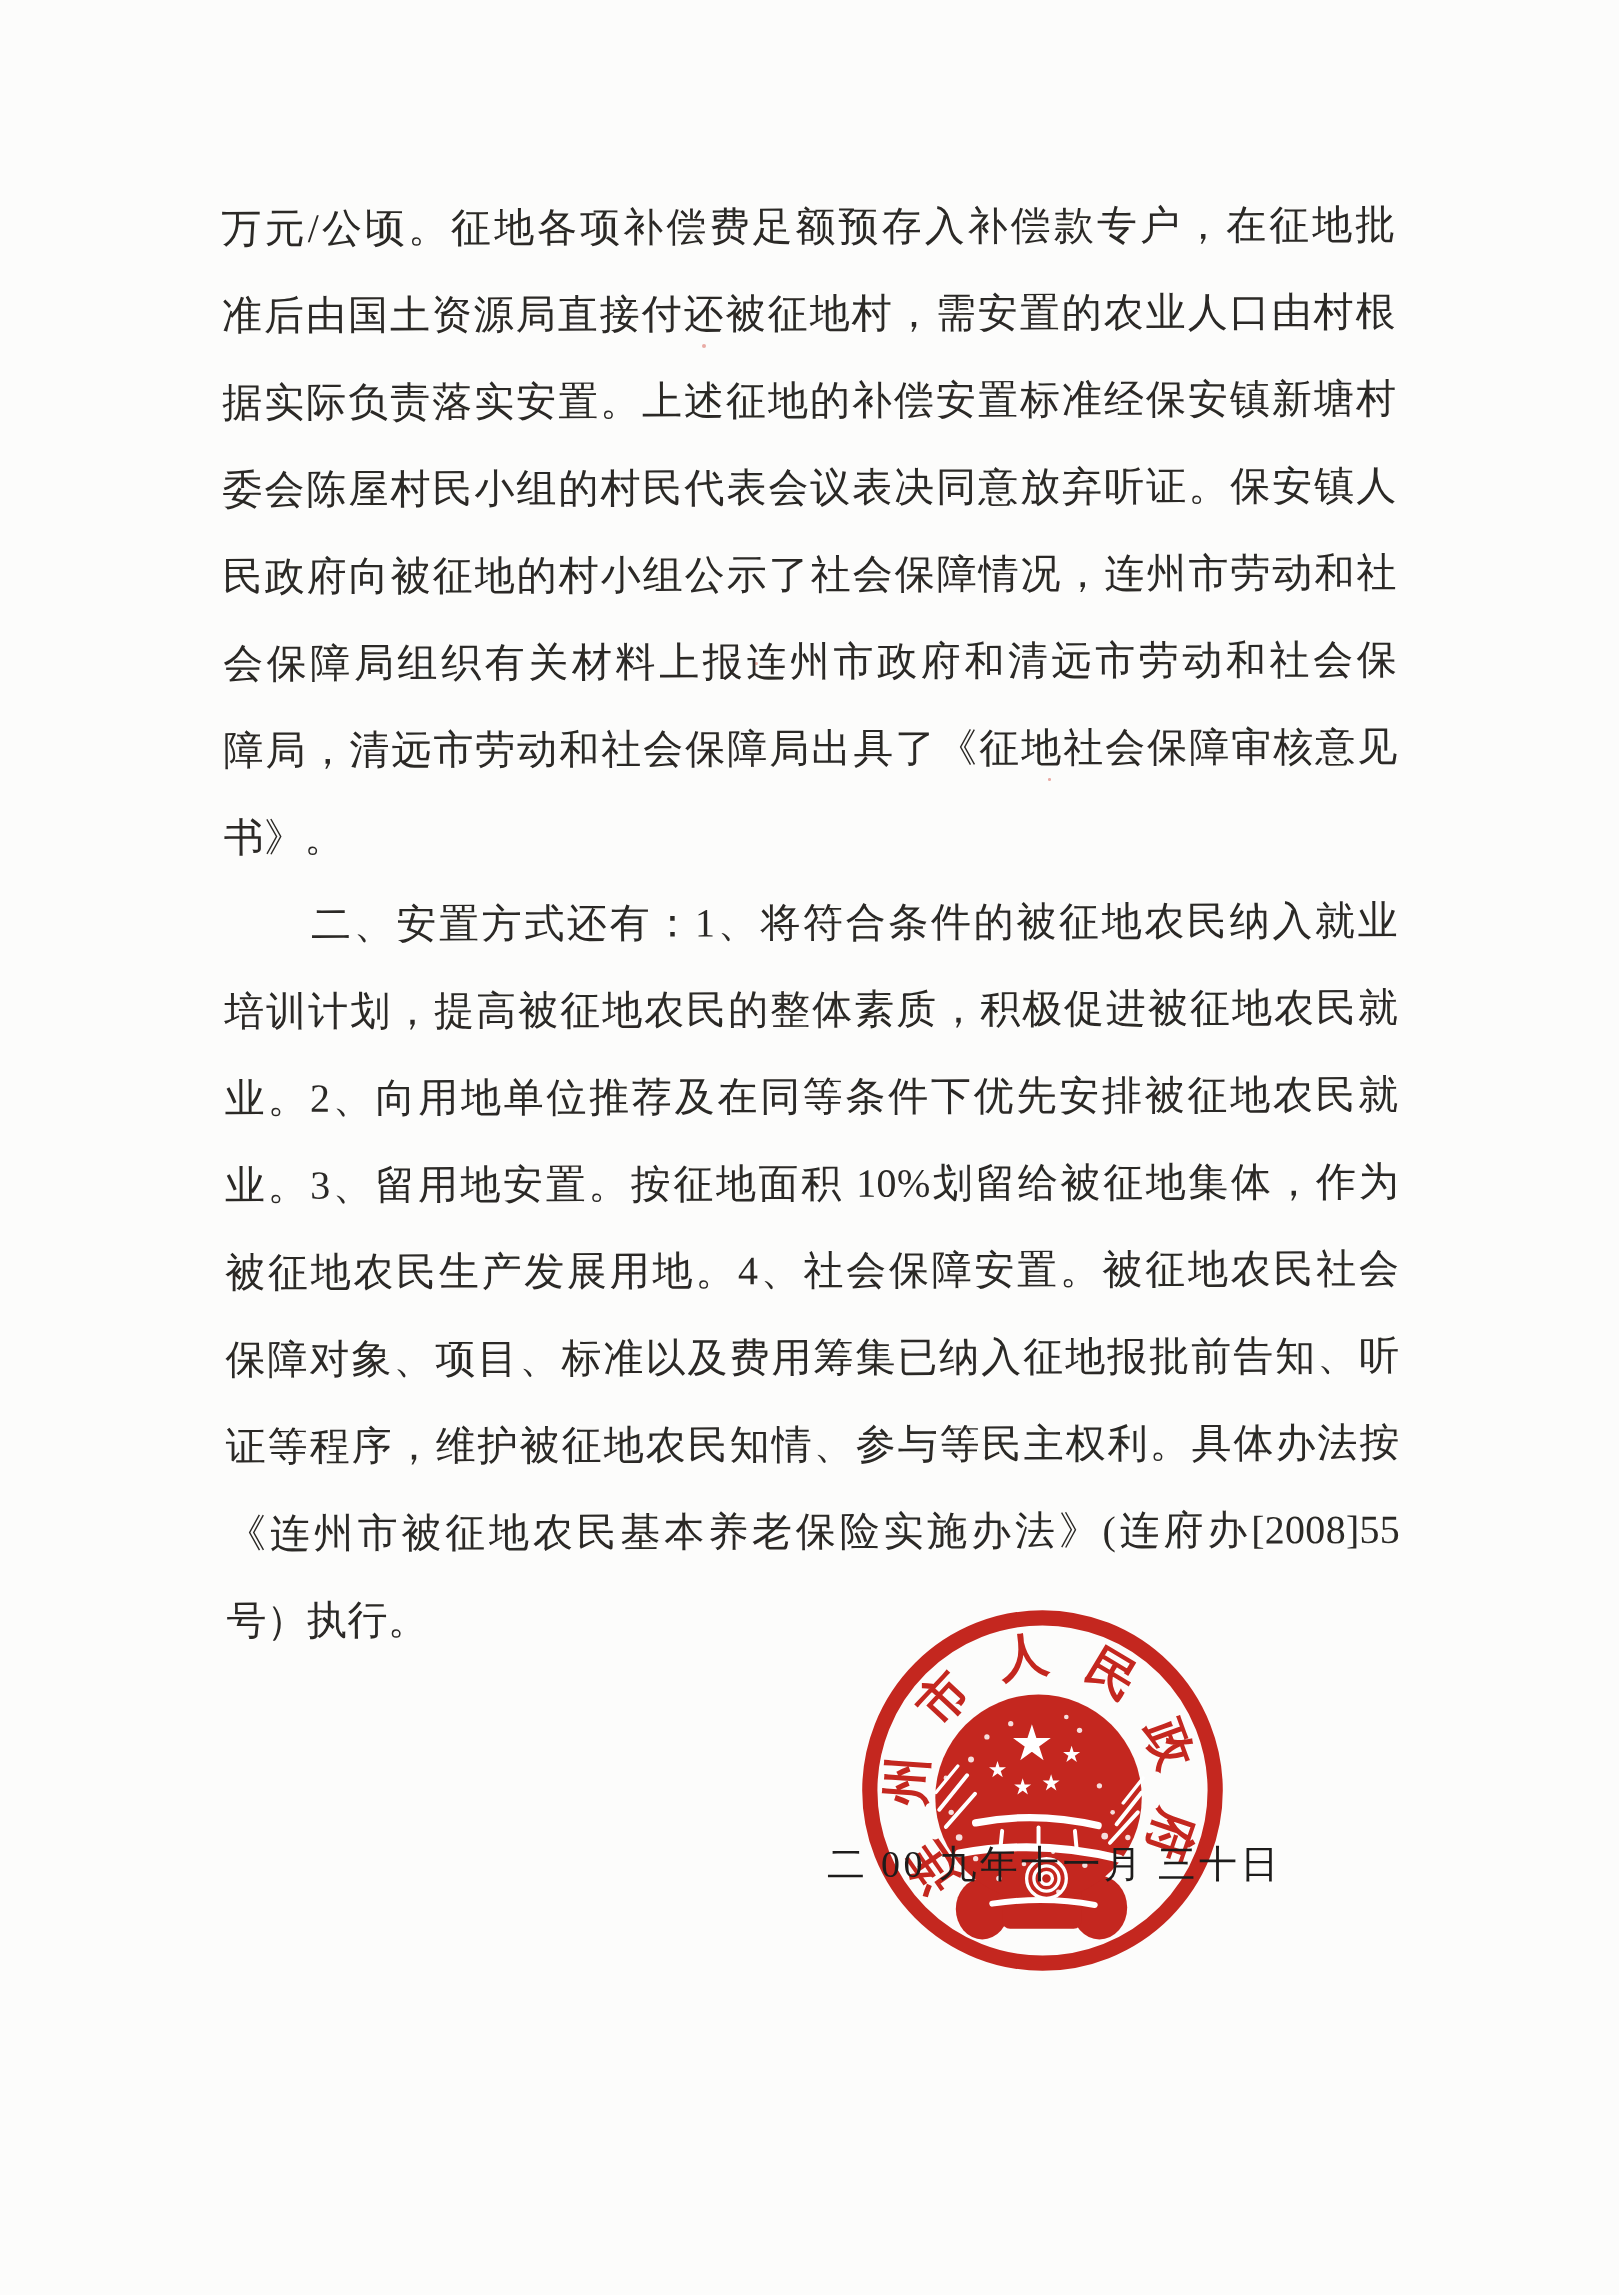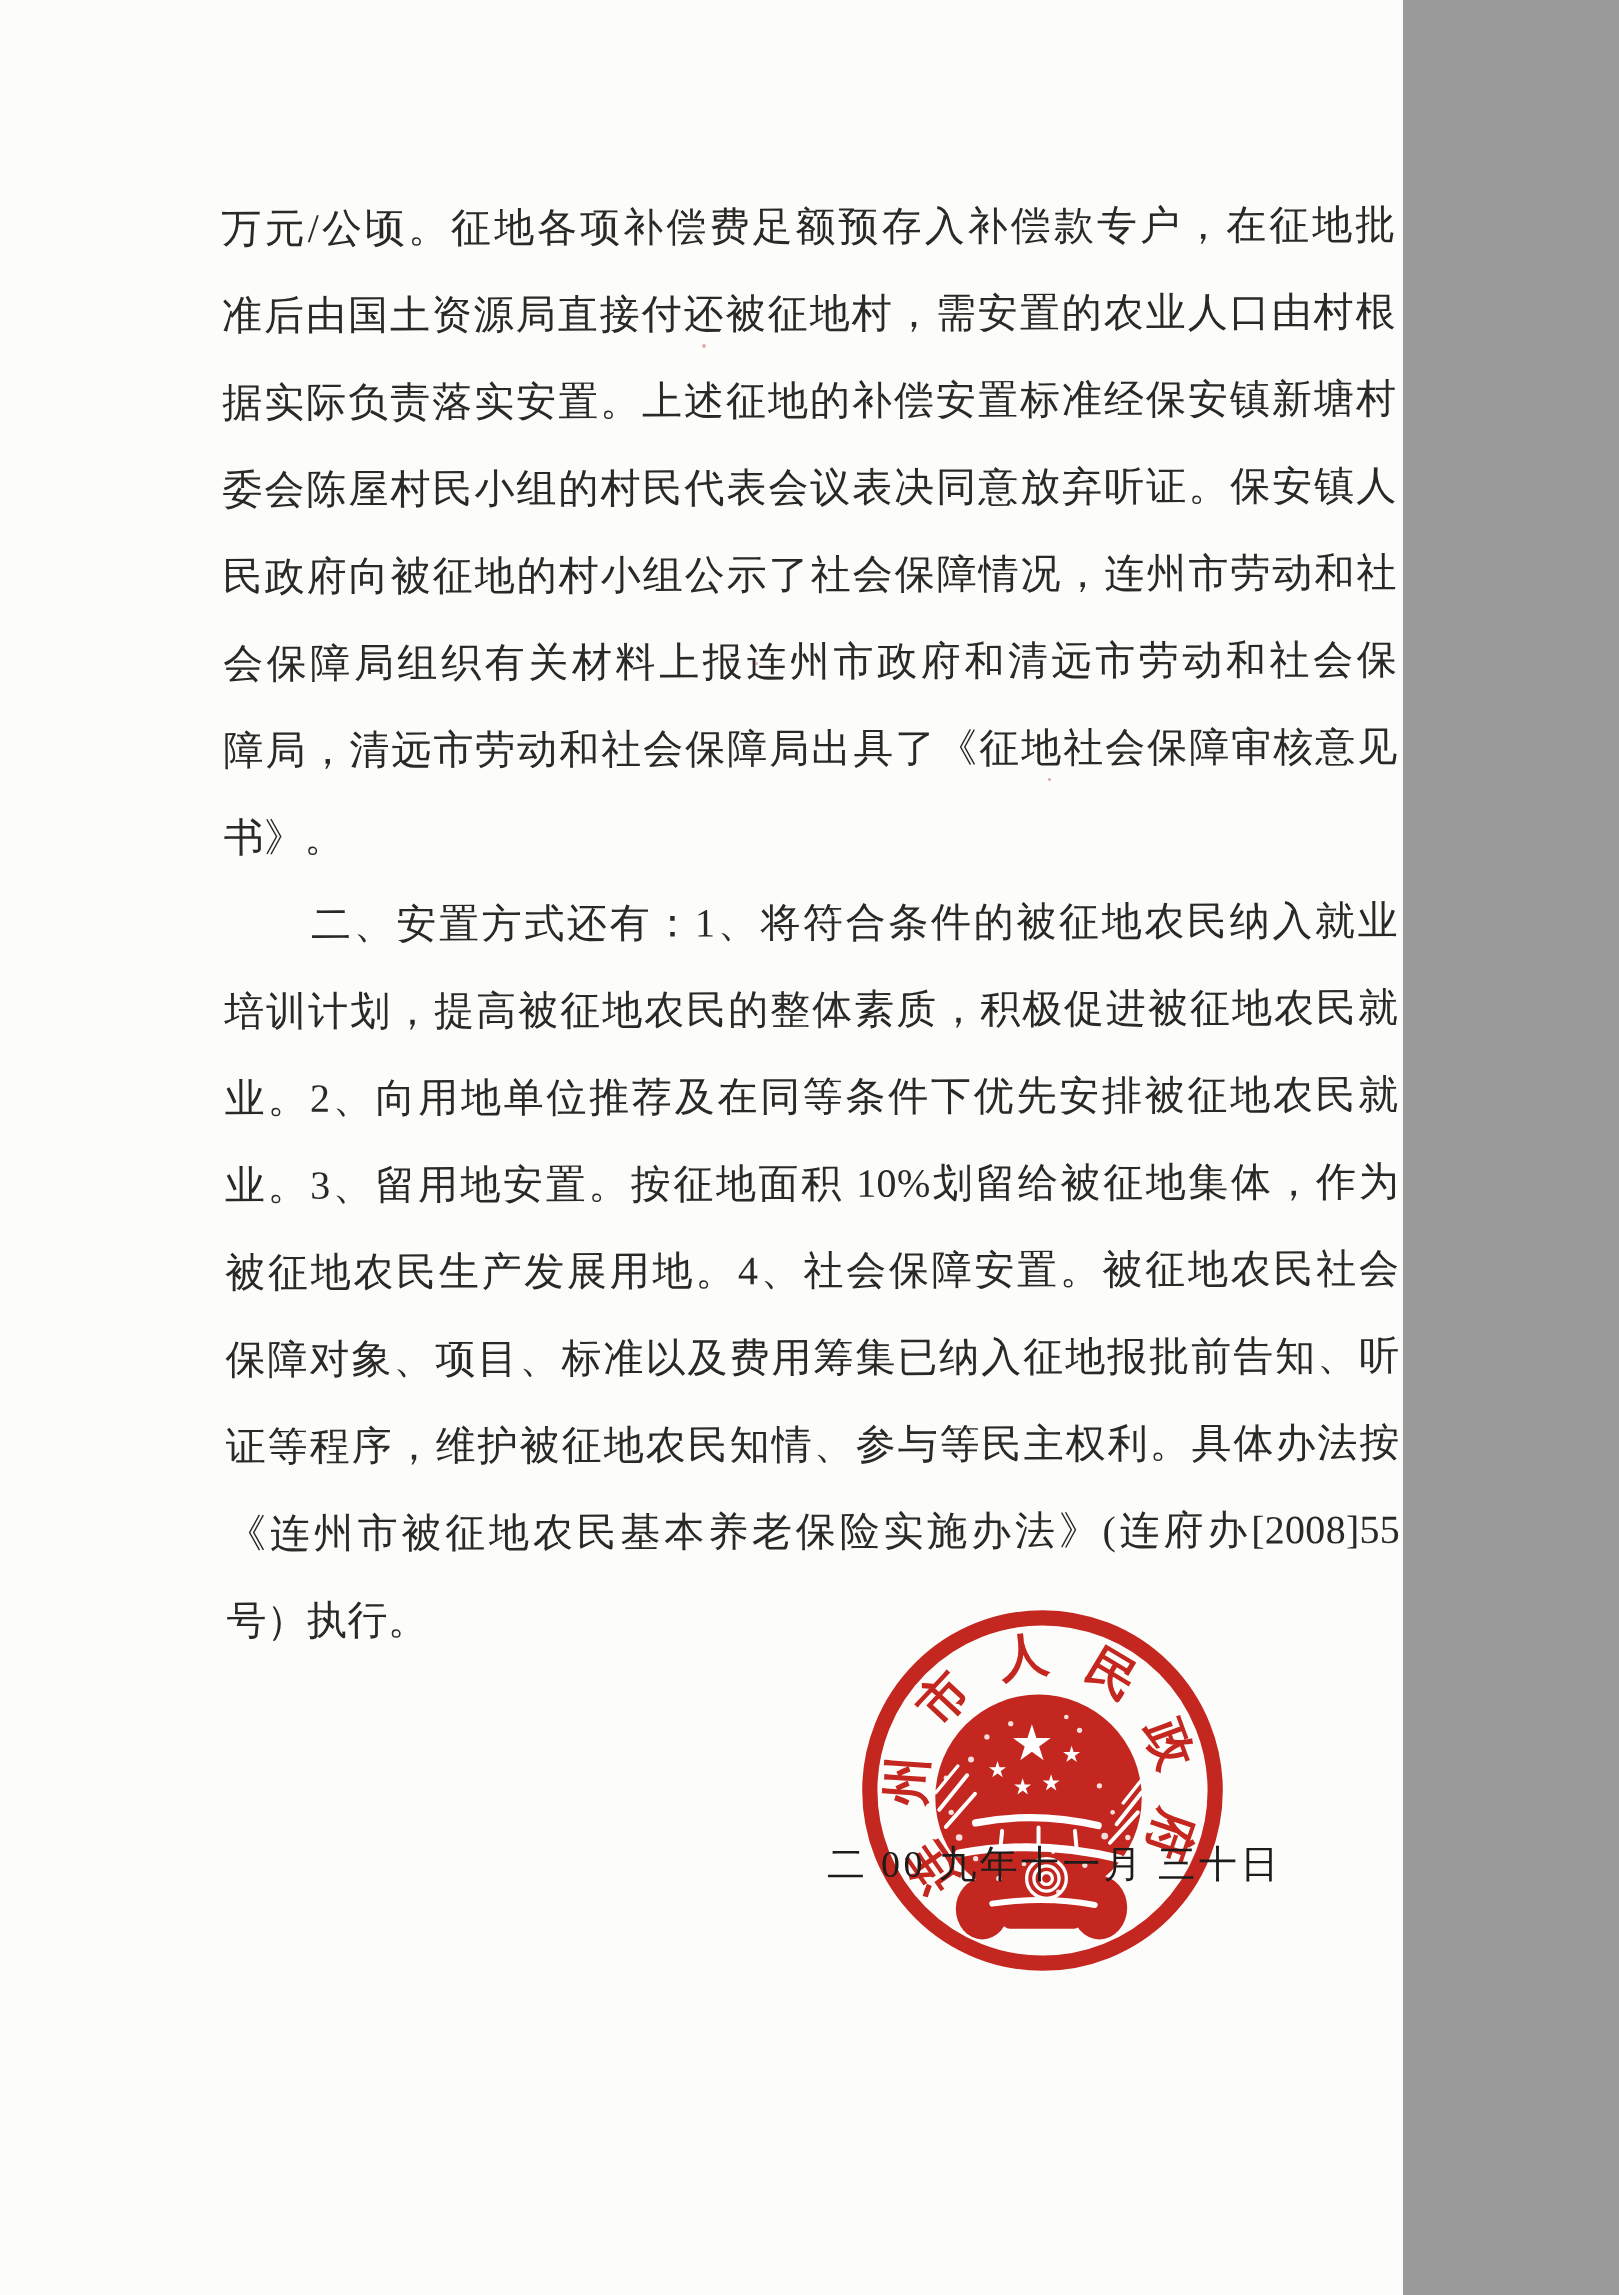--- a/index.html
+++ b/index.html
@@ -1,18 +1,18 @@
 <!DOCTYPE html>
 <html style="font-size:10.6px"><head>
 <meta charset="utf-8">
 <style>
   html,body{margin:0;padding:0;background:#9a9a9a;}
   .page{
     position:relative;
-    width:1403px;height:2295px;
+    width:1619px;height:2295px;
     background:#fcfcfb;
     overflow:hidden;
     font-family:"Liberation Serif","DejaVu Serif",serif;
   }
   .textblock{
     position:absolute;
     left:224px;top:183px;width:1174px;
     transform:rotate(-0.2deg);
     color:#2b2926;
   }

